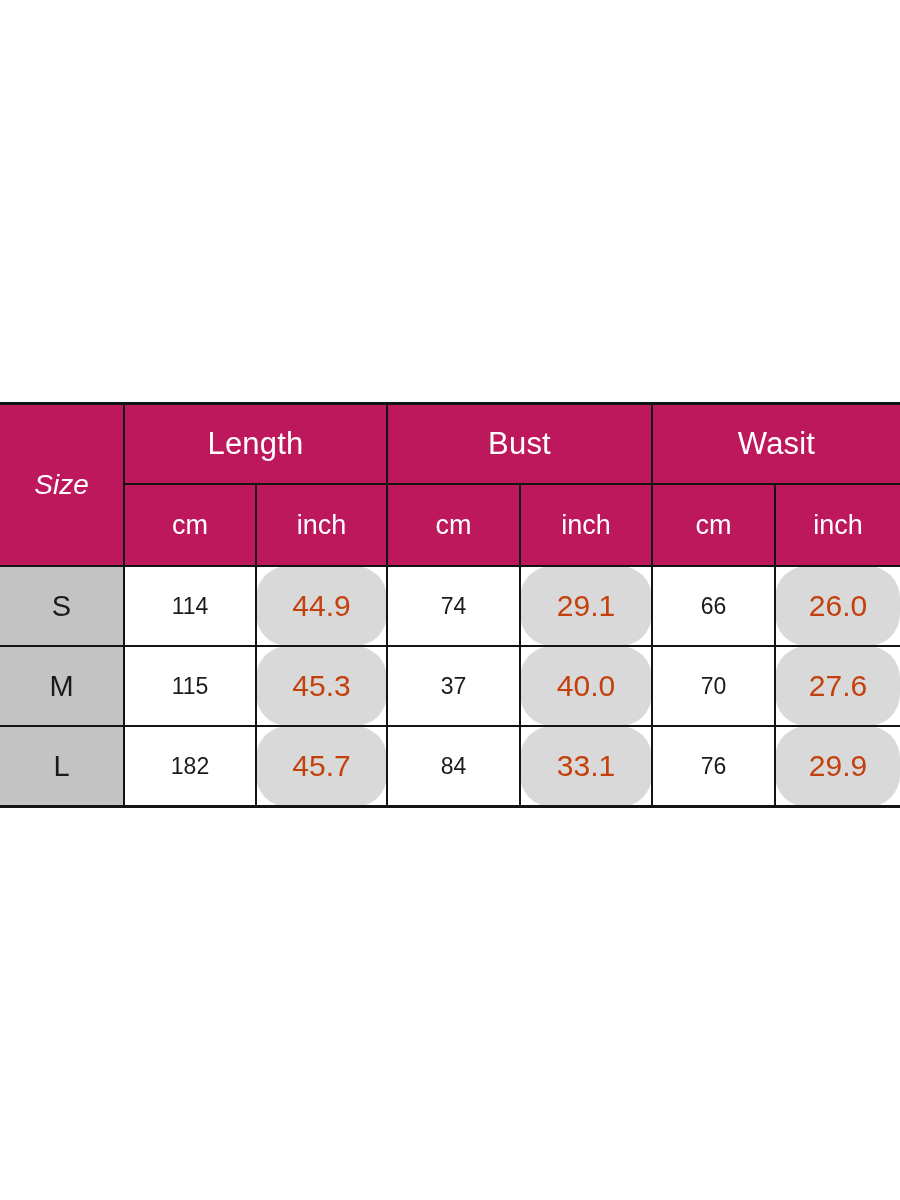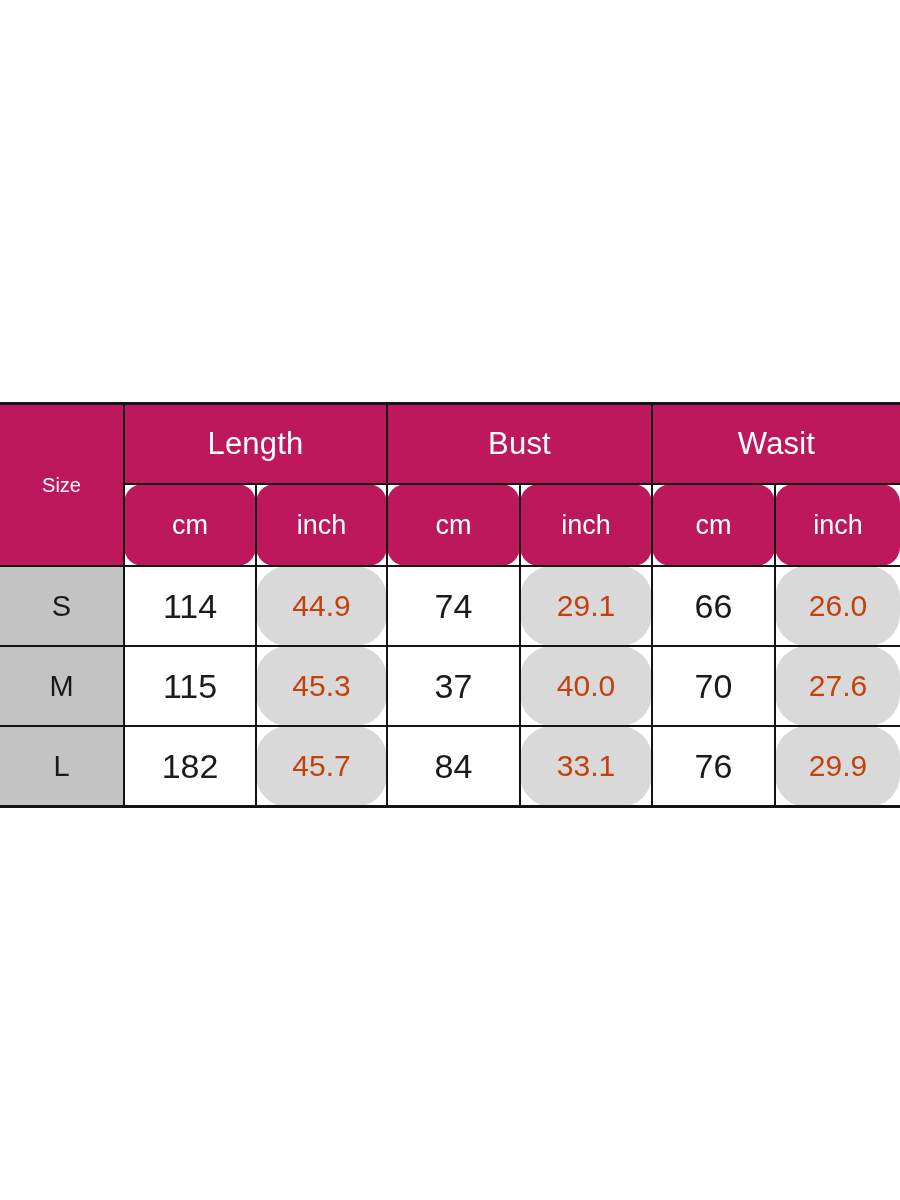--- a/index.html
+++ b/index.html
@@ -53,36 +53,36 @@
     color: #ffffff;
   }
   .hdr-group {
     height: 78px;
     font-size: 31px;
     letter-spacing: 0.2px;
   }
   .hdr-unit {
     height: 80px;
     font-size: 27px;
-    border-radius: 19px;
   }
   .hdr-size {
-    font-size: 20px;
+    font-size: 28px;
+    font-style: italic;
   }
 
   
   .cell-size {
     background: #c3c3c3;
     color: #1a1a1a;
     font-size: 29px;
   }
   .cell-cm {
     background: #ffffff;
     color: #1a1a1a;
-    font-size: 34px;
+    font-size: 23px;
   }
   .cell-inch {
     background: #d9d9d9;
     color: #c2410c;
     font-size: 30px;
     border-radius: 32px;
   }
   tr.data-row > * { height: 78px; }
 
   

